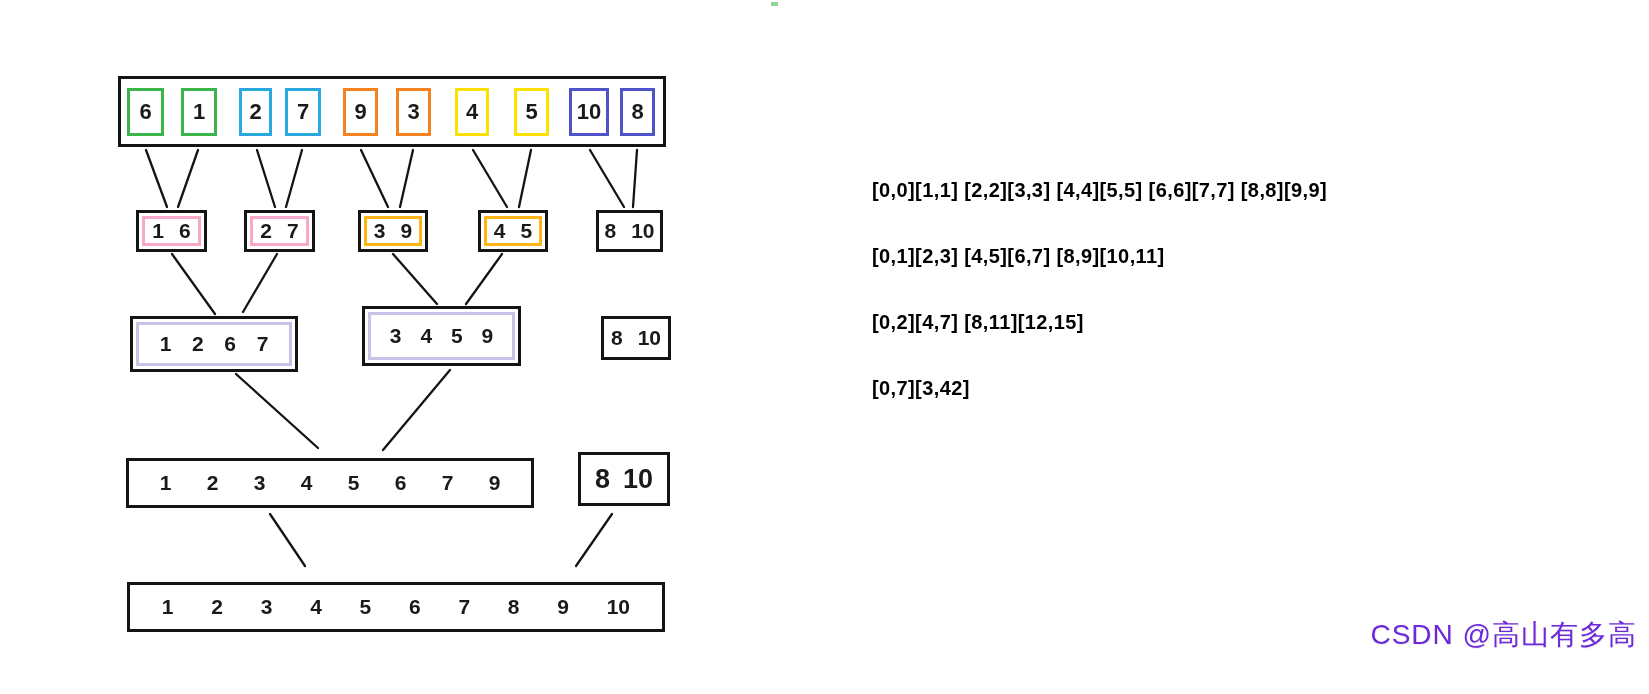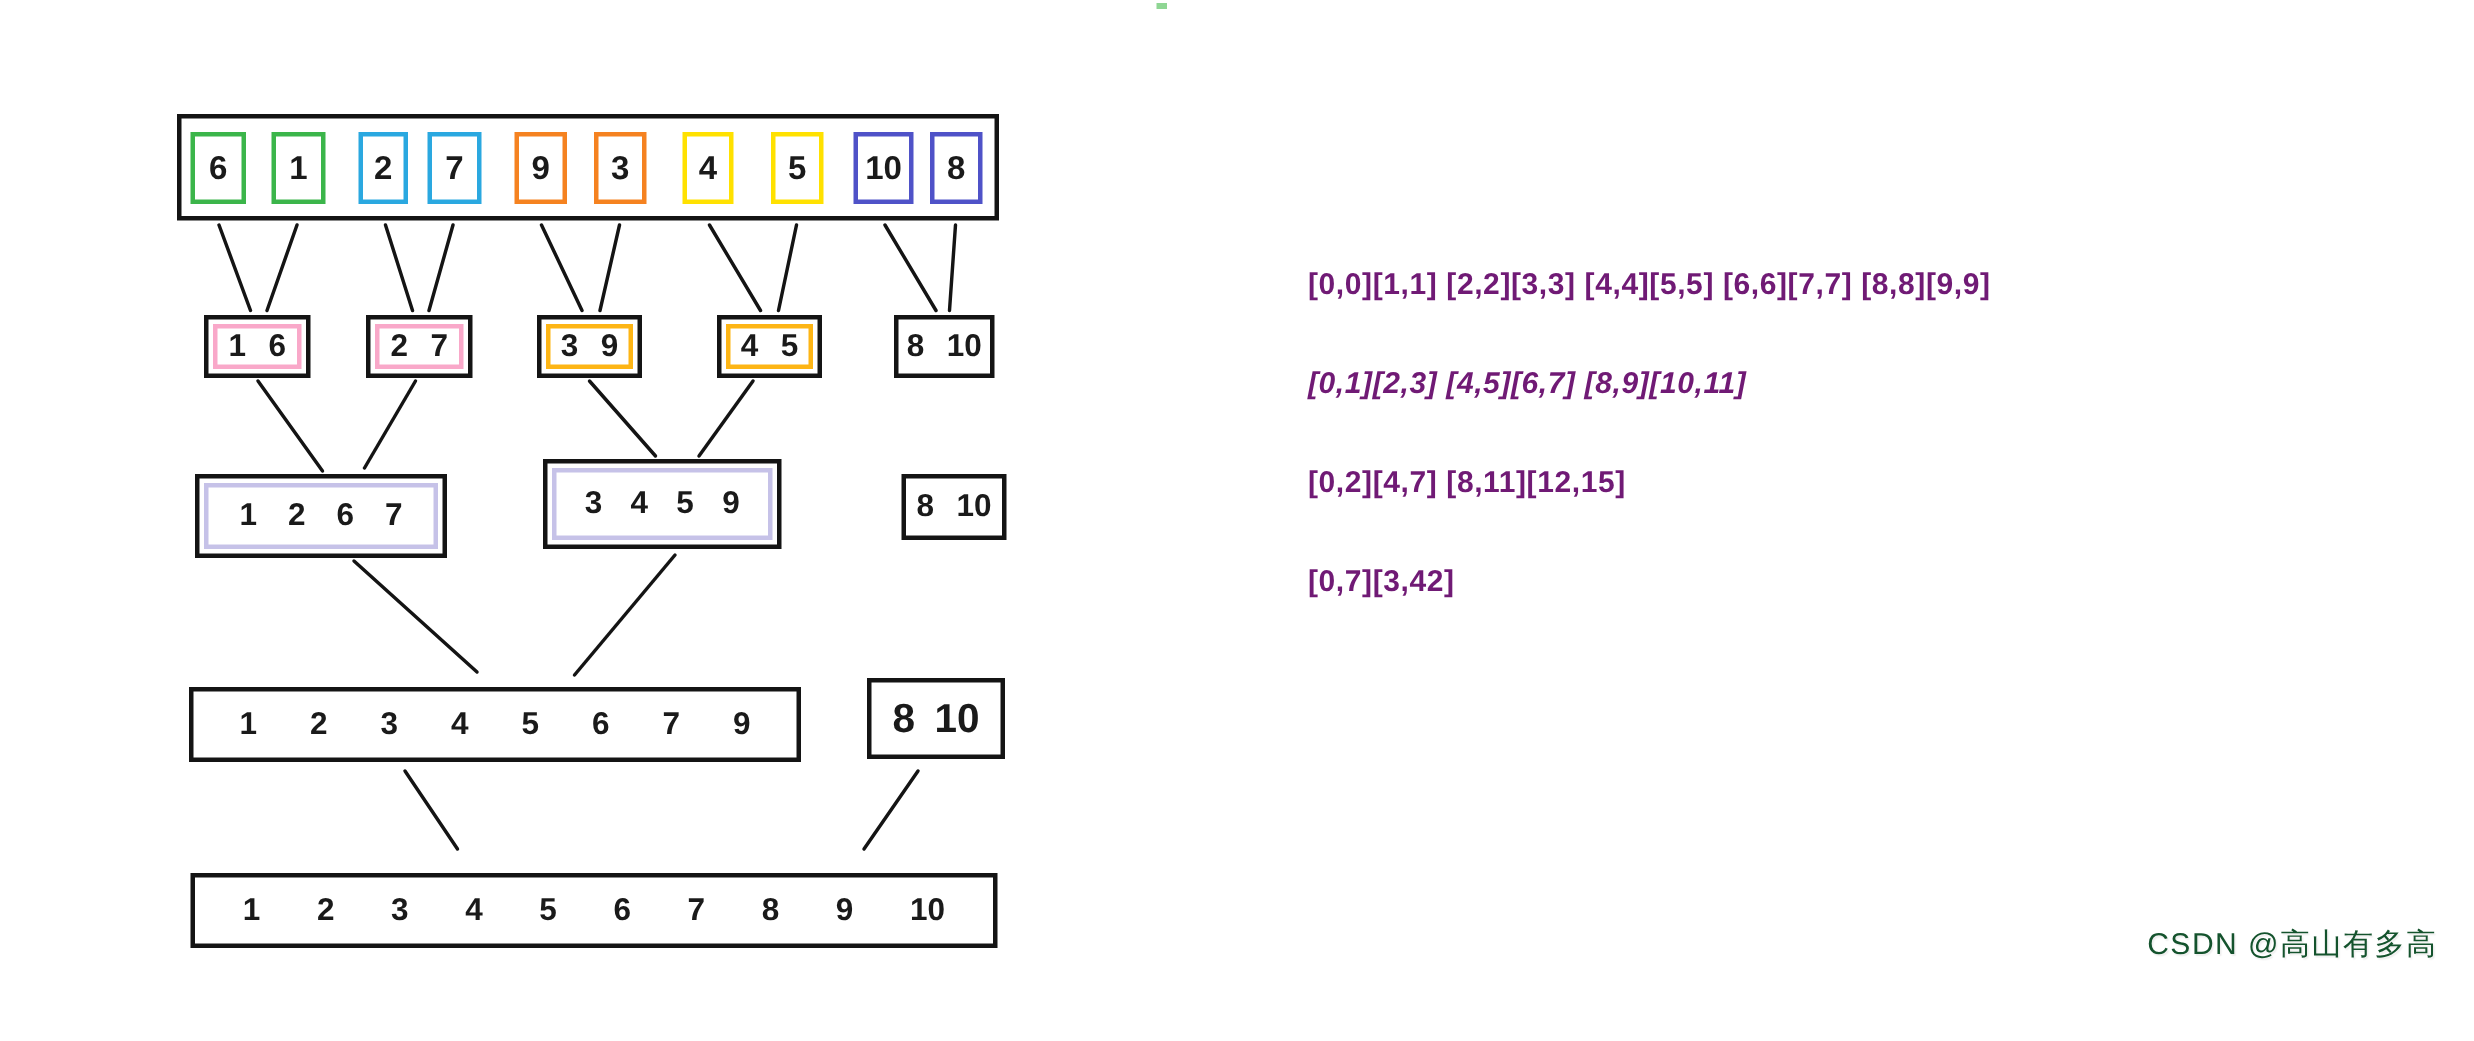--- a/index.html
+++ b/index.html
@@ -22,23 +22,23 @@
        display:flex;align-items:stretch;}
   .box .inner{flex:1;margin:3px;border:3px solid transparent;display:flex;
               align-items:center;justify-content:space-evenly;font-weight:bold;font-size:21px;}
   .box .inner.plain{border:none;}
   .box .inner.pairgap{justify-content:center;gap:15px;}
   .big-eight .inner{font-size:27px;gap:13px;}
   .spread .inner{justify-content:space-around;padding:0 10px;}
 
   
   .interval-line{position:absolute;left:872px;font-weight:bold;font-size:20px;
-                 letter-spacing:0.4px;white-space:nowrap;color:#701a75;}
+                 letter-spacing:0.4px;white-space:nowrap;color:#000000;}
 
-  .watermark{position:absolute;right:24px;top:616px;font-size:20px;color:#14532d;
+  .watermark{position:absolute;right:12px;top:616px;font-size:28px;color:#6d28d9;
              text-shadow:1px 1px 1px rgba(0,0,0,0.07);letter-spacing:1px;}
   .artifact{position:absolute;left:771px;top:2px;width:7px;height:4px;background:#8fd694;}
 </style>
 </head>
 <body>
 
 <div class="canvas">
 
   <svg class="lines" width="1649" height="694">
 
@@ -181,19 +181,19 @@
       <span>5</span>
       <span>6</span>
       <span>7</span>
       <span>8</span>
       <span>9</span>
       <span>10</span>
     </div>
   </div>
 
   <div class="interval-line" style="top:179px;">[0,0][1,1] [2,2][3,3] [4,4][5,5] [6,6][7,7] [8,8][9,9]</div>
-  <div class="interval-line" style="top:245px;font-style:italic;">[0,1][2,3] [4,5][6,7] [8,9][10,11]</div>
+  <div class="interval-line" style="top:245px;">[0,1][2,3] [4,5][6,7] [8,9][10,11]</div>
   <div class="interval-line" style="top:311px;">[0,2][4,7] [8,11][12,15]</div>
   <div class="interval-line" style="top:377px;">[0,7][3,42]</div>
 
   <div class="watermark">CSDN @高山有多高</div>
 
 </div>
 
 </body></html>

